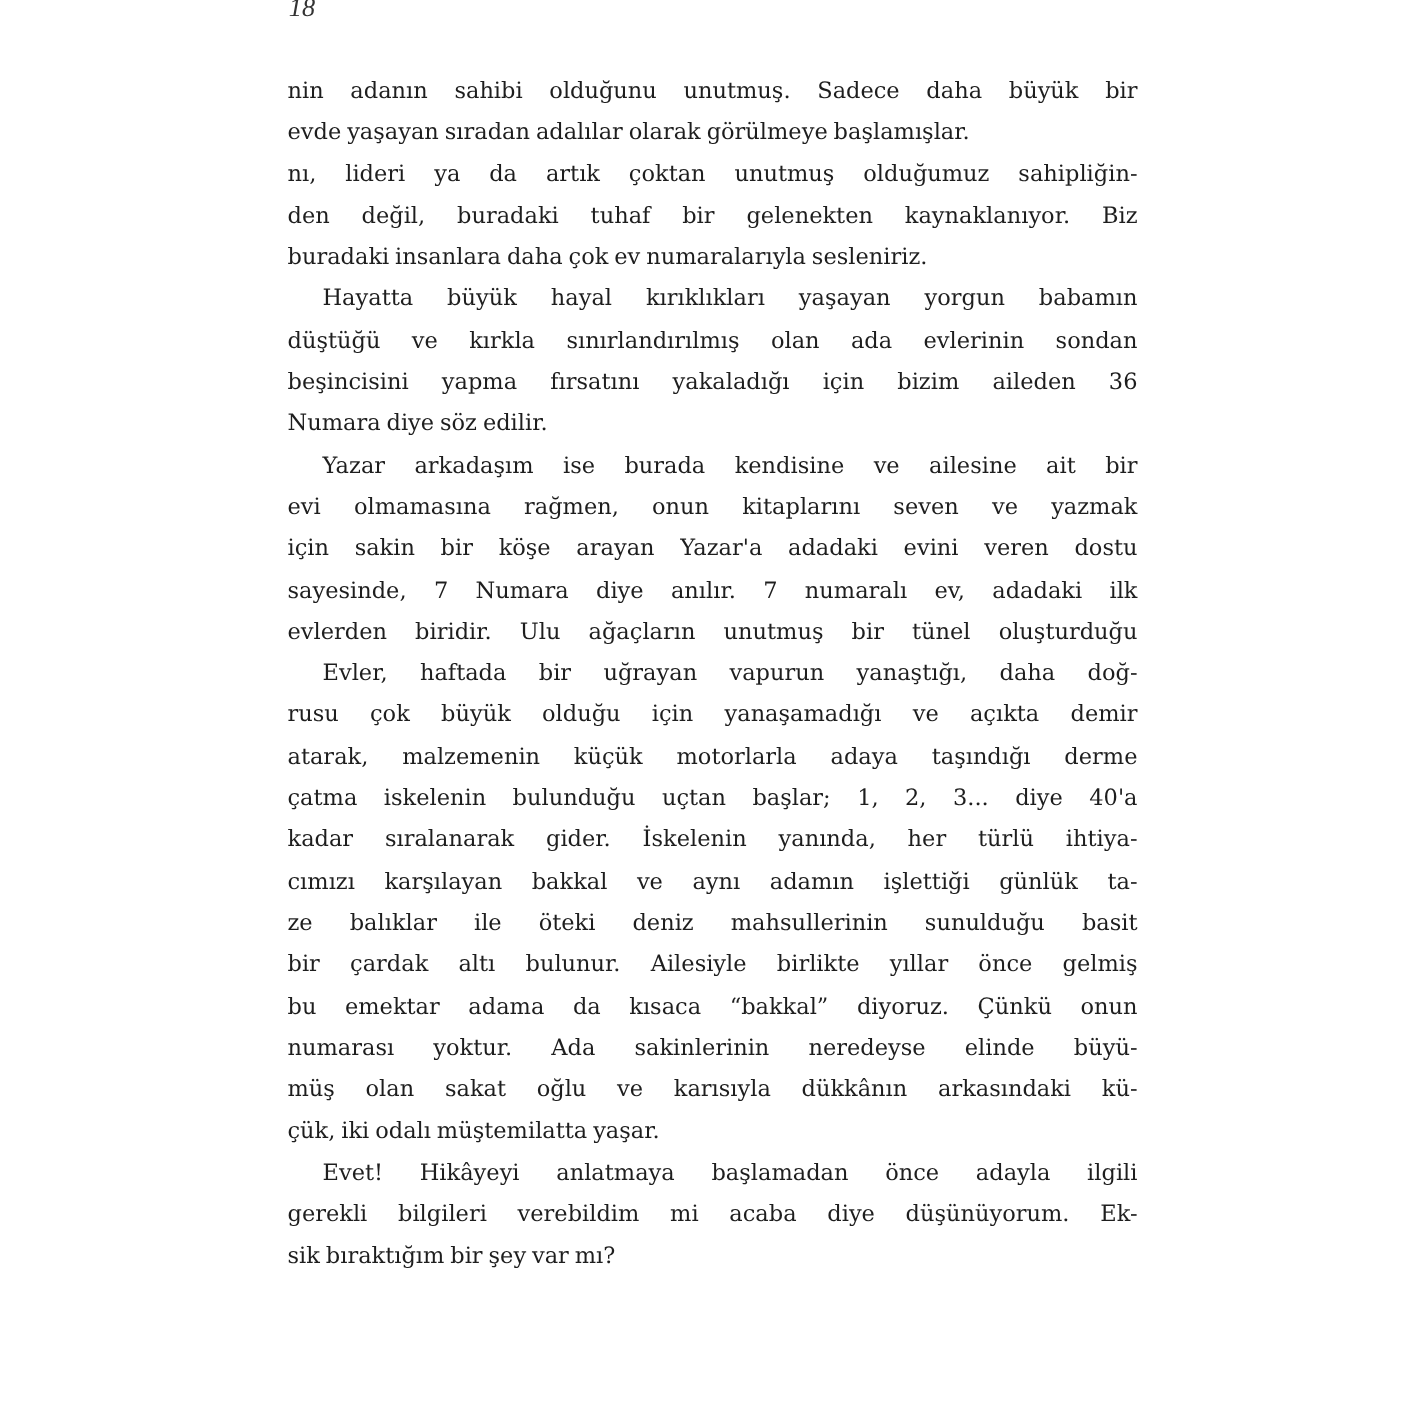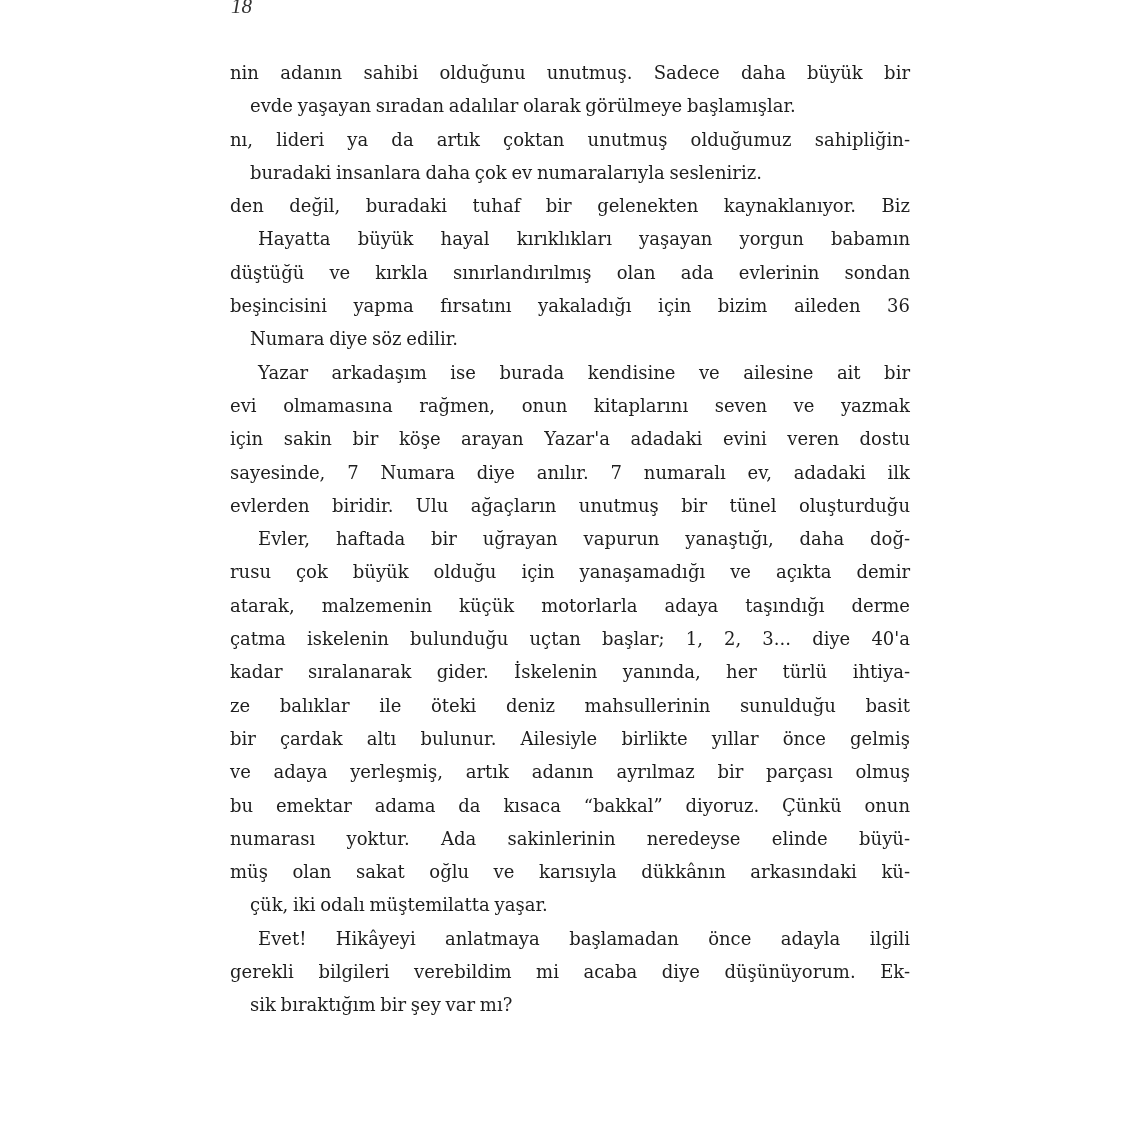--- a/index.html
+++ b/index.html
@@ -40,51 +40,50 @@
     text-align-last: justify;
     letter-spacing: 0px;
     word-spacing: -1px;
     font-weight: 500;
   }
   .line.indent {
     padding-left: 28px;
   }
   .line.last {
     text-align-last: left;
-    margin-left: 20px;
   }
 </style>
 </head>
 <body>
 
 <div class="page-number">18</div>
 
 <div class="text-block">
   <span class="line">nin adanın sahibi olduğunu unutmuş. Sadece daha büyük bir</span>
   <span class="line last">evde yaşayan sıradan adalılar olarak görülmeye başlamışlar.</span>
   <span class="line">nı, lideri ya da artık çoktan unutmuş olduğumuz sahipliğin-</span>
+  <span class="line">den değil, buradaki tuhaf bir gelenekten kaynaklanıyor. Biz</span>
   <span class="line last">buradaki insanlara daha çok ev numaralarıyla sesleniriz.</span>
-  <span class="line">den değil, buradaki tuhaf bir gelenekten kaynaklanıyor. Biz</span>
   <span class="line indent">Hayatta büyük hayal kırıklıkları yaşayan yorgun babamın</span>
   <span class="line">düştüğü ve kırkla sınırlandırılmış olan ada evlerinin sondan</span>
   <span class="line">beşincisini yapma fırsatını yakaladığı için bizim aileden 36</span>
   <span class="line last">Numara diye söz edilir.</span>
   <span class="line indent">Yazar arkadaşım ise burada kendisine ve ailesine ait bir</span>
   <span class="line">evi olmamasına rağmen, onun kitaplarını seven ve yazmak</span>
   <span class="line">için sakin bir köşe arayan Yazar'a adadaki evini veren dostu</span>
   <span class="line">sayesinde, 7 Numara diye anılır. 7 numaralı ev, adadaki ilk</span>
   <span class="line">evlerden biridir. Ulu ağaçların unutmuş bir tünel oluşturduğu</span>
   <span class="line indent">Evler, haftada bir uğrayan vapurun yanaştığı, daha doğ-</span>
   <span class="line">rusu çok büyük olduğu için yanaşamadığı ve açıkta demir</span>
   <span class="line">atarak, malzemenin küçük motorlarla adaya taşındığı derme</span>
   <span class="line">çatma iskelenin bulunduğu uçtan başlar; 1, 2, 3... diye 40'a</span>
   <span class="line">kadar sıralanarak gider. İskelenin yanında, her türlü ihtiya-</span>
+  <span class="line">cımızı karşılayan bakkal ve aynı adamın işlettiği günlük ta-</span>
   <span class="line">ze balıklar ile öteki deniz mahsullerinin sunulduğu basit</span>
   <span class="line">bir çardak altı bulunur. Ailesiyle birlikte yıllar önce gelmiş</span>
-  <span class="line">ve adaya yerleşmiş, artık adanın ayrılmaz bir parçası olmuş</span>
   <span class="line">bu emektar adama da kısaca “bakkal” diyoruz. Çünkü onun</span>
   <span class="line">numarası yoktur. Ada sakinlerinin neredeyse elinde büyü-</span>
   <span class="line">müş olan sakat oğlu ve karısıyla dükkânın arkasındaki kü-</span>
   <span class="line last">çük, iki odalı müştemilatta yaşar.</span>
   <span class="line indent">Evet! Hikâyeyi anlatmaya başlamadan önce adayla ilgili</span>
   <span class="line">gerekli bilgileri verebildim mi acaba diye düşünüyorum. Ek-</span>
   <span class="line last">sik bıraktığım bir şey var mı?</span>
 </div>
 
 </body></html>

